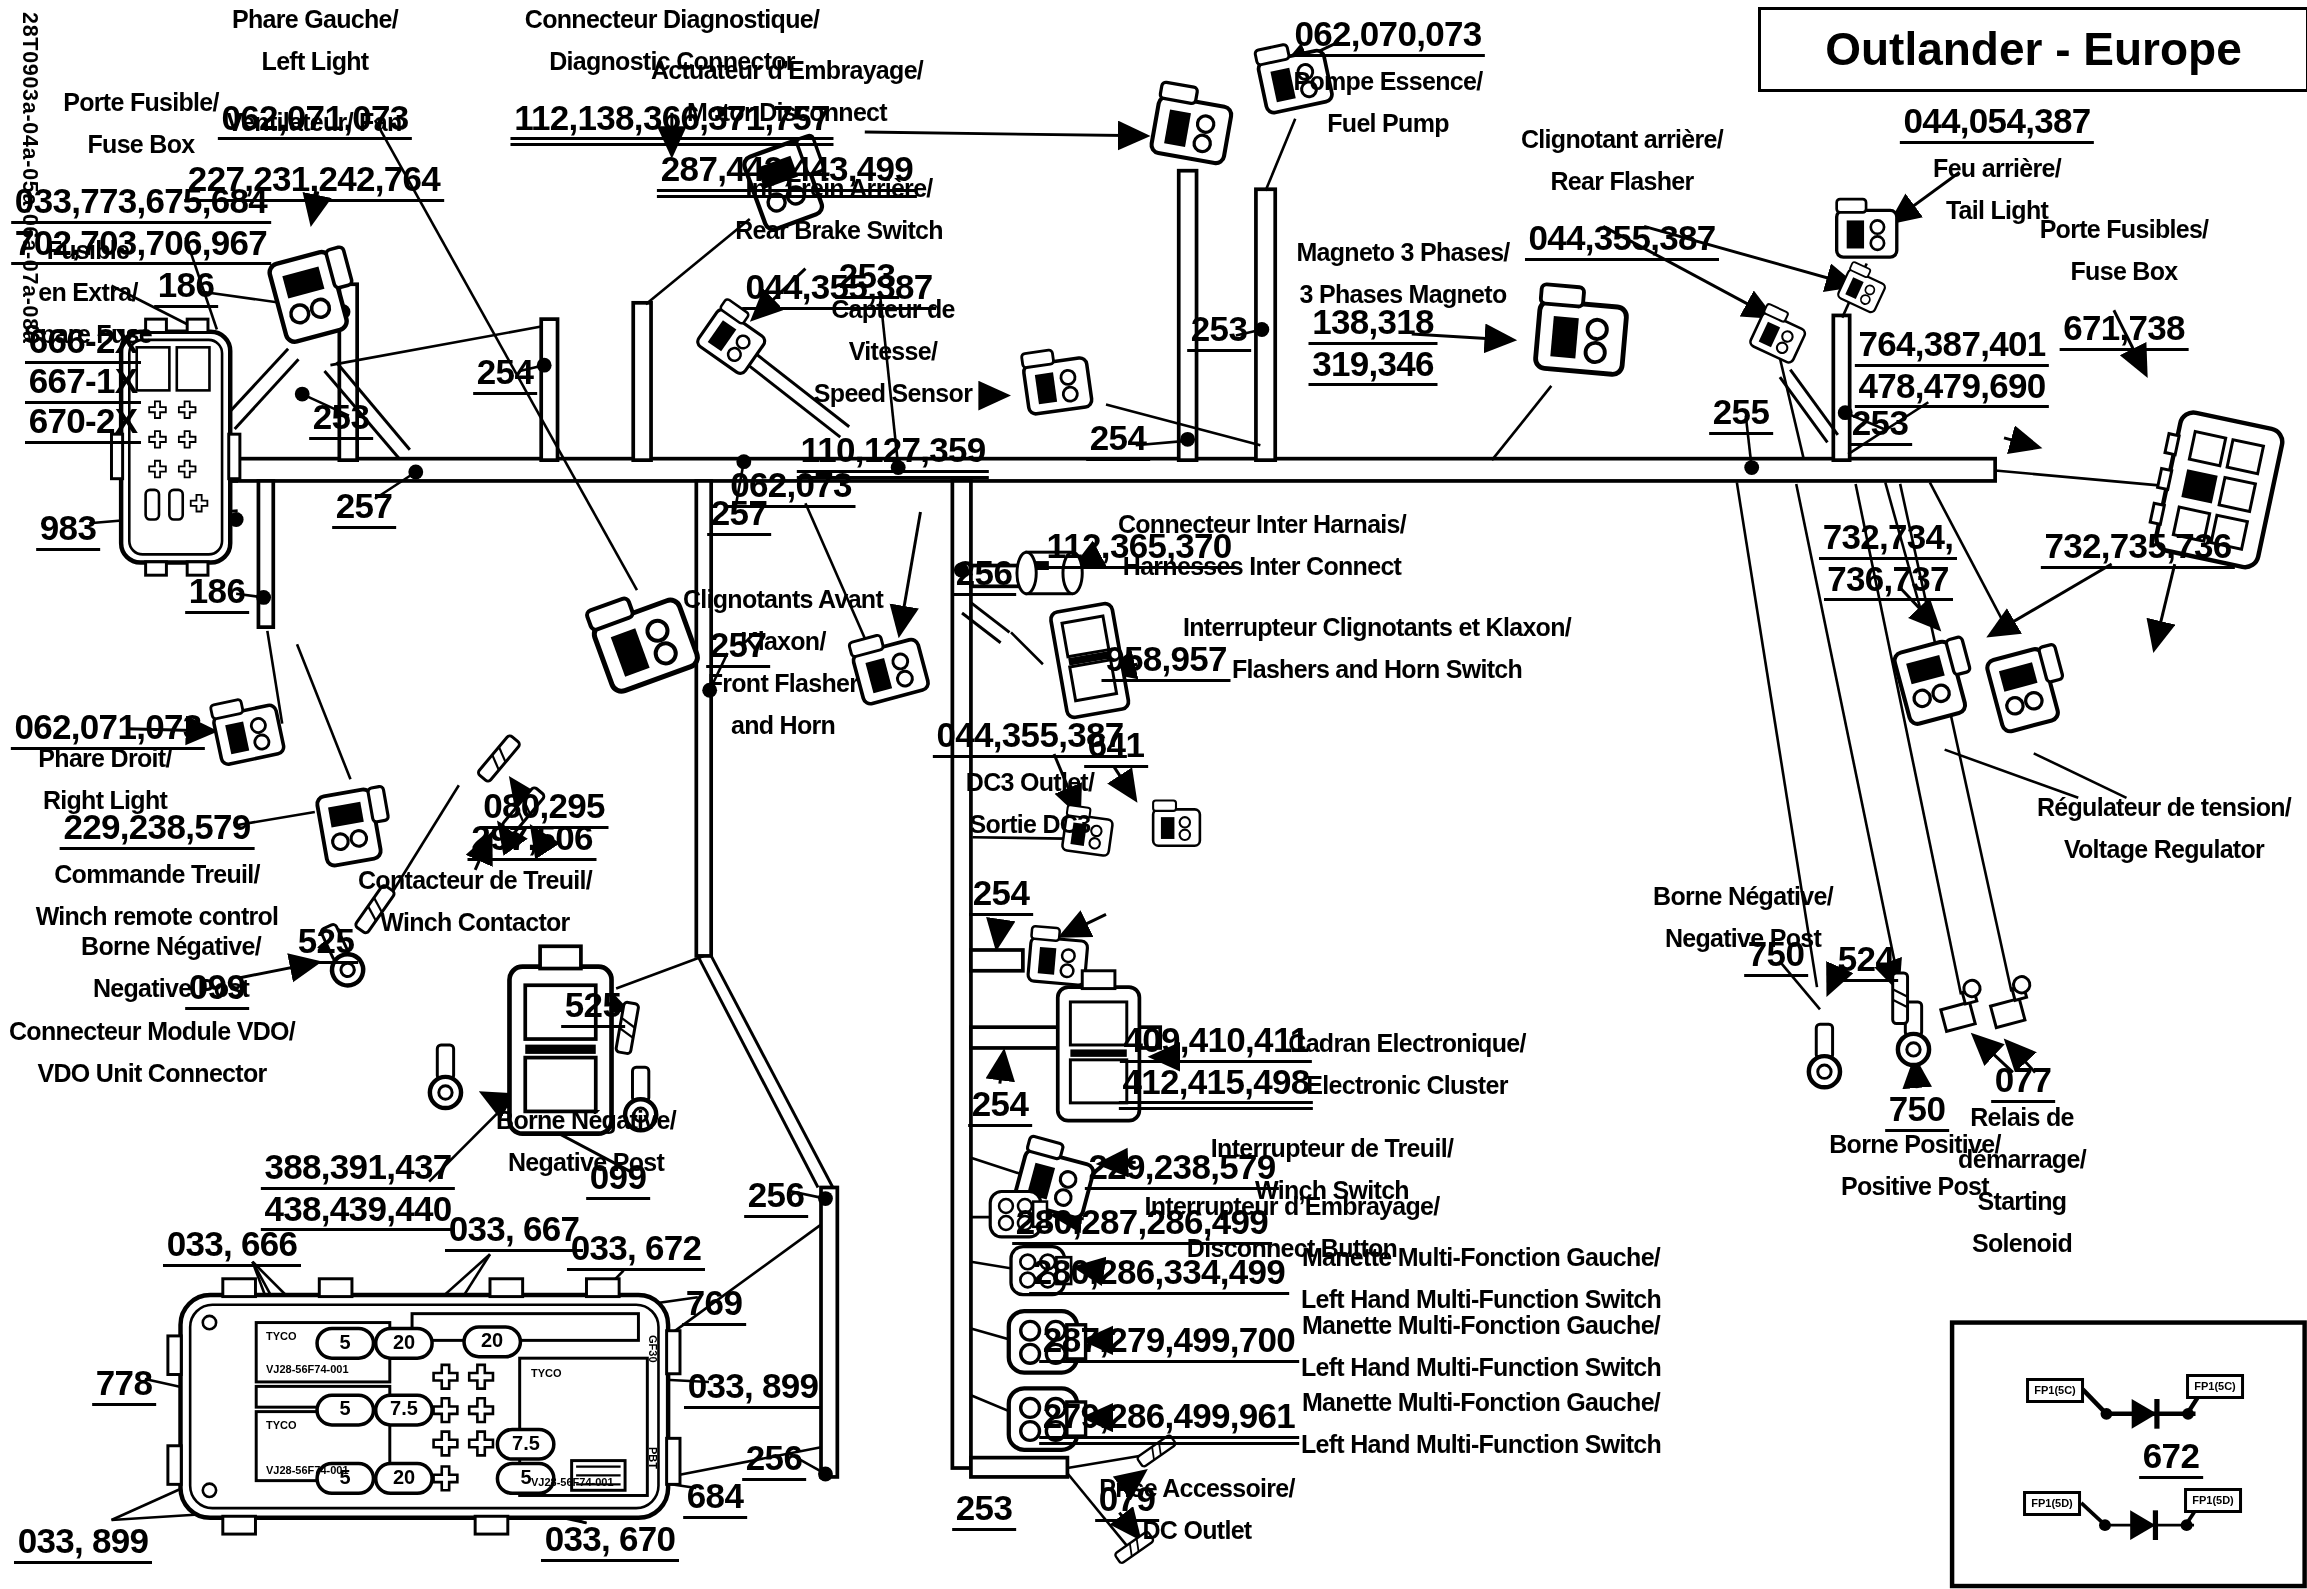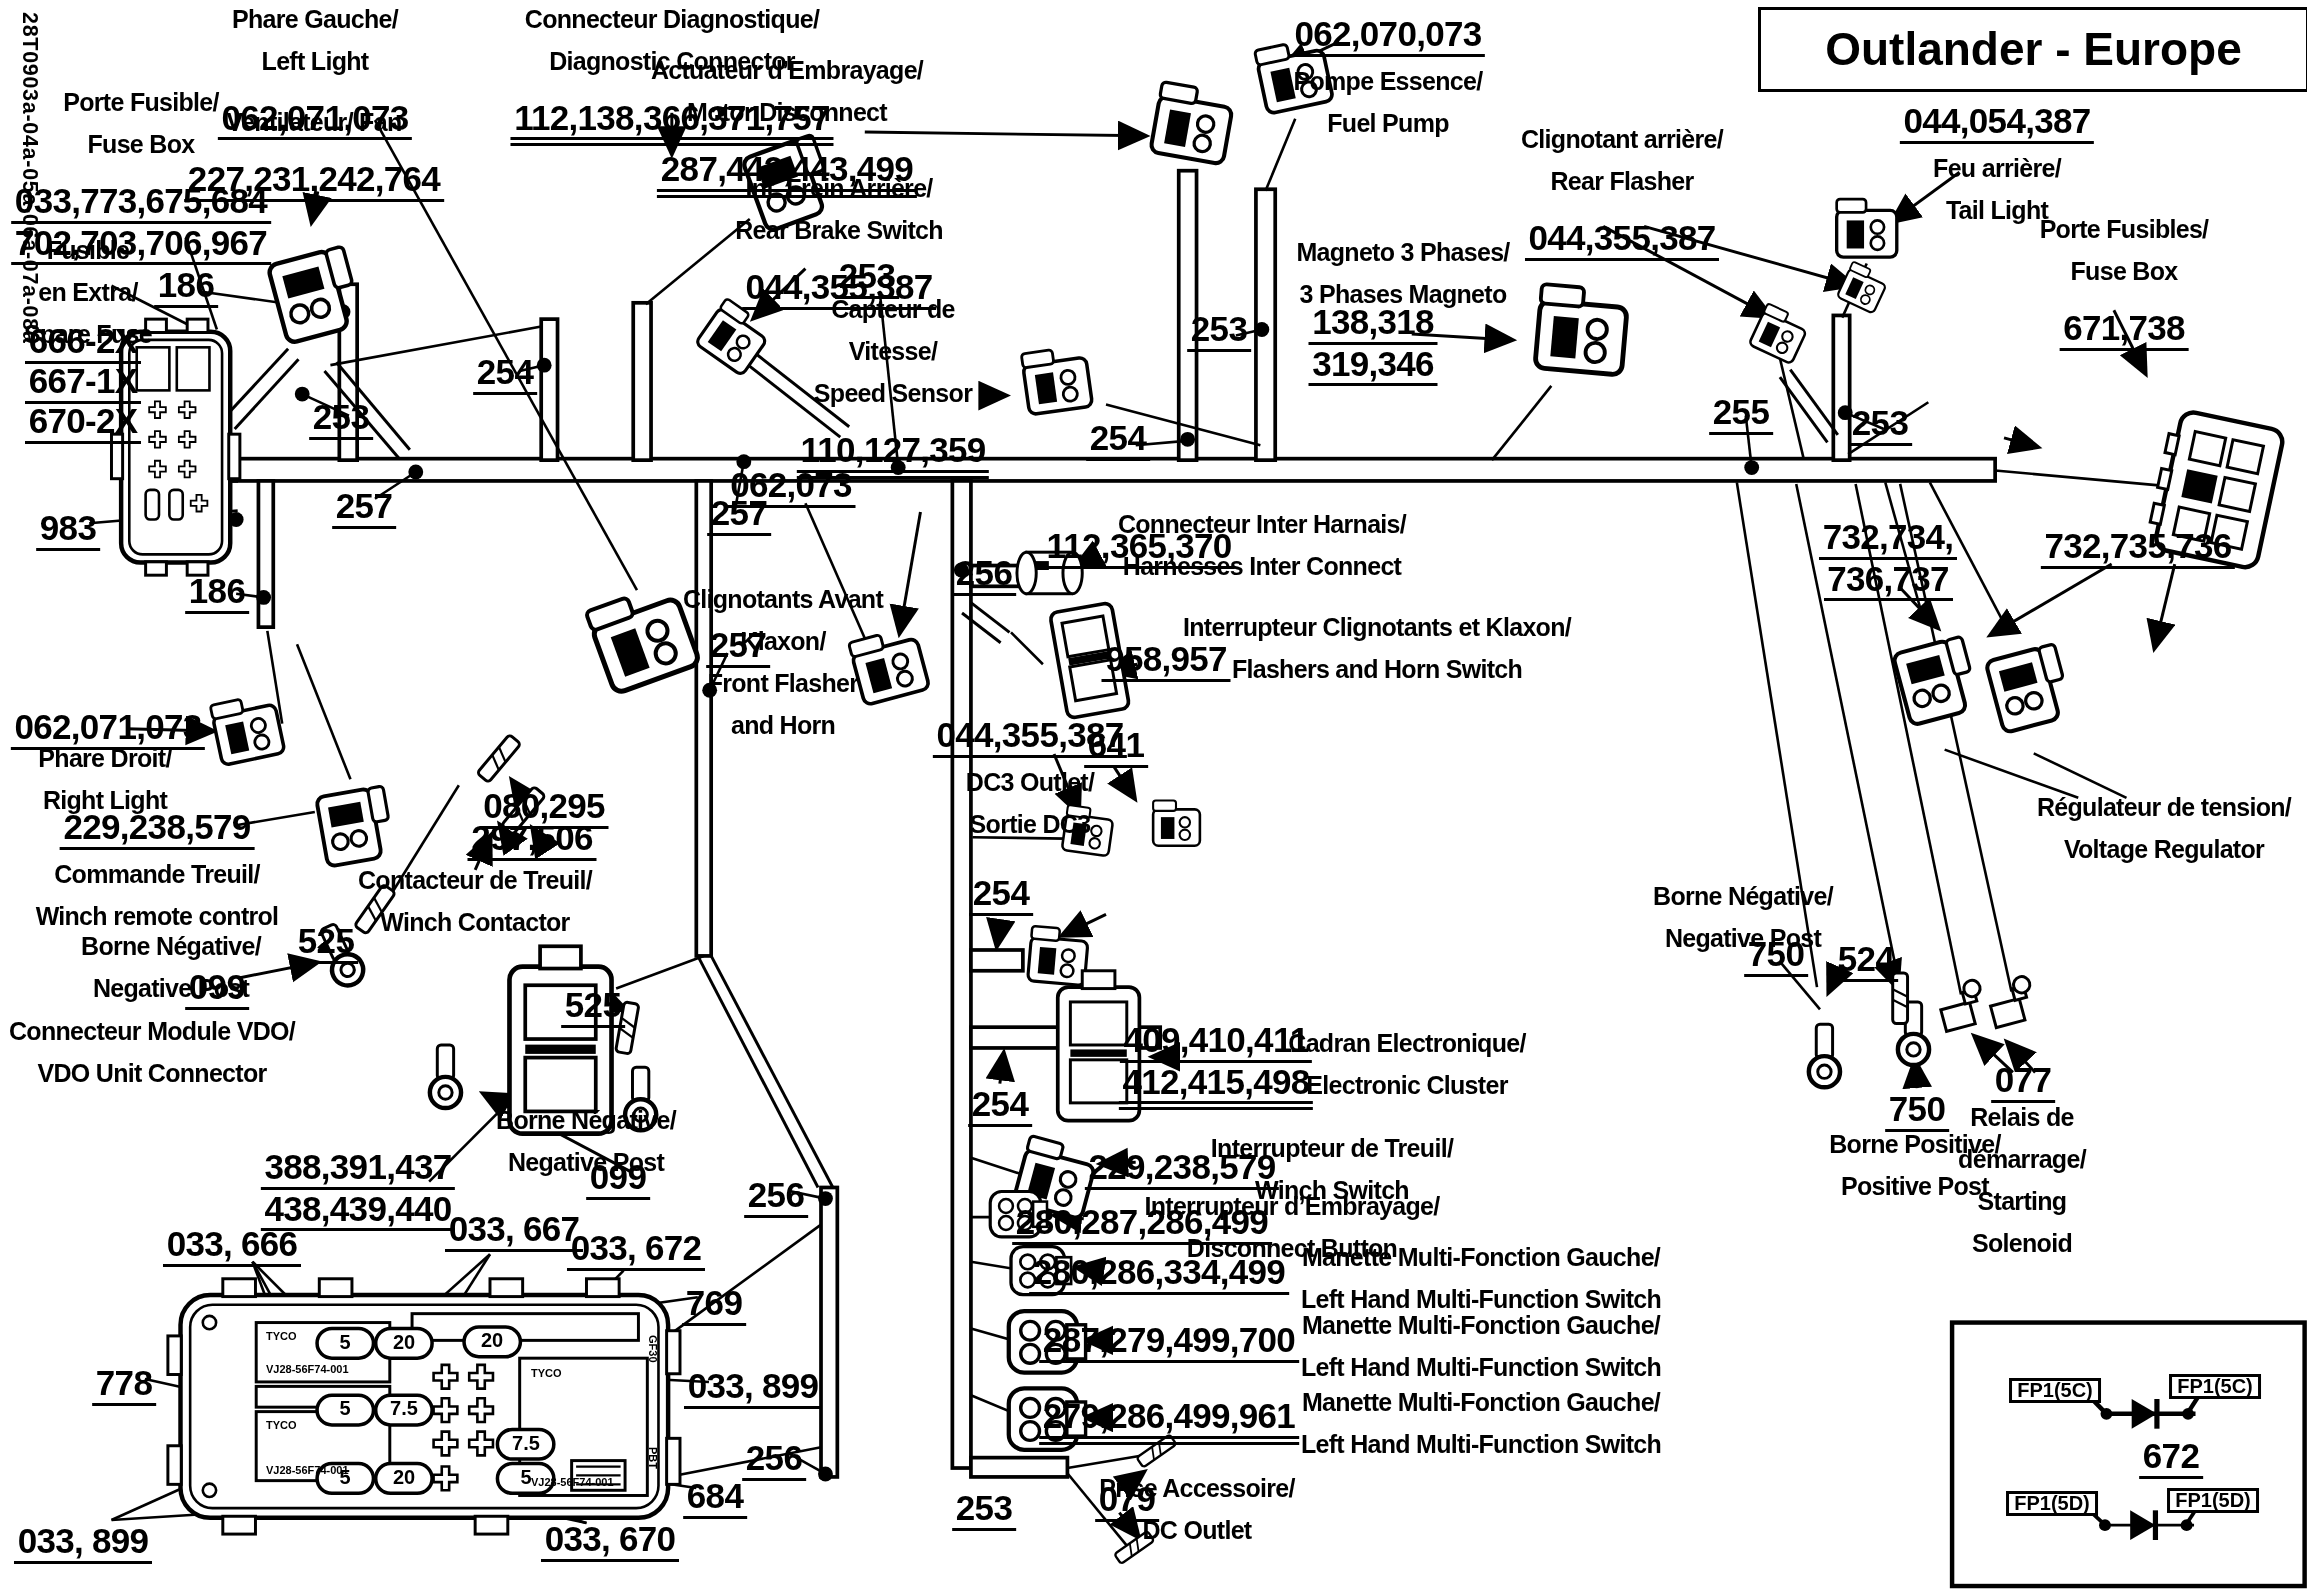--- a/index.html
+++ b/index.html
@@ -11,21 +11,21 @@
   .lbl.c{transform:translateX(-50%);}
   .lbl.l{text-align:center;}
   .lbl.v{transform:rotate(90deg);transform-origin:left top;}
   .ln{display:block;}
   .ln.n{font-weight:bold;font-size:25px;line-height:28px;letter-spacing:-0.7px;}
   .ln.p,.ln.pd{font-weight:bold;font-size:35px;line-height:37px;letter-spacing:-0.7px;
         display:inline-block;border-bottom:3.7px solid #000;padding:0 3.7px 1.5px;}
   .ln.pd{border-bottom:9.6px double #000;}
   .ln.g{margin-top:10.4px;}
   .ln.fz{font-weight:bold;font-size:20px;line-height:20px;}
-  .ln.tg{font-weight:bold;font-size:20px;line-height:15px;border:3px solid #000;padding:2.2px 5.2px;background:#fff;display:inline-block;}
+  .ln.tg{font-weight:bold;font-size:11px;line-height:15px;border:3px solid #000;padding:2.2px 5.2px;background:#fff;display:inline-block;}
   .ln.ty{font-weight:bold;font-size:11px;line-height:12px;letter-spacing:0;}
   .ln.tt{font-weight:bold;font-size:46px;line-height:49px;}
   .ln.vc{font-weight:bold;font-size:21.5px;line-height:22px;letter-spacing:0.7px;}
   #titlebox{position:absolute;left:1758px;top:7.4px;width:545px;height:79px;border:3.7px solid #000;
             display:flex;align-items:center;justify-content:center;}
 </style>
 </head>
 <body>
 
 <div id="canvas">
@@ -452,20 +452,21 @@
       <div class="lbl c" style="left: 1118px; top: 419px;"><span class="ln p">254</span><br></div>
       <div class="lbl c" style="left: 1219px; top: 310px;"><span class="ln p">253</span><br></div>
       <div class="lbl c" style="left: 341px; top: 398px;"><span class="ln p">253</span><br></div>
       <div class="lbl c" style="left: 364px; top: 487px;"><span class="ln p">257</span><br></div>
       <div class="lbl c" style="left: 1388px; top: 15px;"><span class="ln p">062,070,073</span><br><span class="ln n g">Pompe Essence/</span><br><span class="ln n">Fuel Pump</span><br></div>
       <div class="lbl c" style="left: 1403px; top: 238px;"><span class="ln n">Magneto 3 Phases/</span><br><span class="ln n">3 Phases Magneto</span><br></div>
       <div class="lbl c" style="left: 1373px; top: 303px;"><span class="ln p">138,318</span><br><span class="ln p">319,346</span><br></div>
       <div class="lbl c" style="left: 1622px; top: 125px;"><span class="ln n">Clignotant arrière/</span><br><span class="ln n">Rear Flasher</span><br><span class="ln p g">044,355,387</span><br></div>
       <div class="lbl c" style="left: 1997px; top: 102px;"><span class="ln p">044,054,387</span><br><span class="ln n g">Feu arrière/</span><br><span class="ln n">Tail Light</span><br></div>
       <div class="lbl c" style="left: 2124px; top: 215px;"><span class="ln n">Porte Fusibles/</span><br><span class="ln n">Fuse Box</span><br><span class="ln p g">671,738</span><br></div>
+      <div class="lbl c" style="left: 1952px; top: 325px;"><span class="ln p">764,387,401</span><br><span class="ln p">478,479,690</span><br></div>
       <div class="lbl c" style="left: 1741px; top: 393px;"><span class="ln p">255</span><br></div>
       <div class="lbl c" style="left: 1880px; top: 404px;"><span class="ln p">253</span><br></div>
       <div class="lbl c" style="left: 1888px; top: 518px;"><span class="ln p">732,734,</span><br><span class="ln p">736,737</span><br></div>
       <div class="lbl c" style="left: 2138px; top: 527px;"><span class="ln p">732,735,736</span><br></div>
       <div class="lbl c" style="left: 2164px; top: 793px;"><span class="ln n">Régulateur de tension/</span><br><span class="ln n">Voltage Regulator</span><br></div>
       <div class="lbl c" style="left: 1139px; top: 527px;"><span class="ln p">112,365,370</span><br></div>
       <div class="lbl c" style="left: 1262px; top: 510px;"><span class="ln n">Connecteur Inter Harnais/</span><br><span class="ln n">Harnesses Inter Connect</span><br></div>
       <div class="lbl c" style="left: 1166px; top: 640px;"><span class="ln p">958,957</span><br></div>
       <div class="lbl c" style="left: 1377px; top: 613px;"><span class="ln n">Interrupteur Clignotants et Klaxon/</span><br><span class="ln n">Flashers and Horn Switch</span><br></div>
       <div class="lbl c" style="left: 984px; top: 554px;"><span class="ln p">256</span><br></div>

